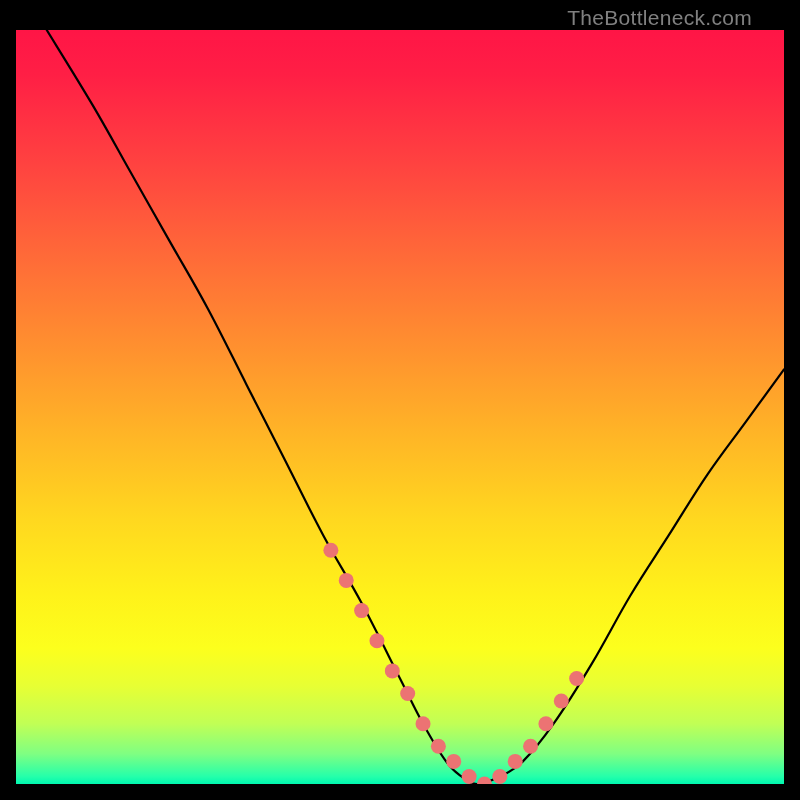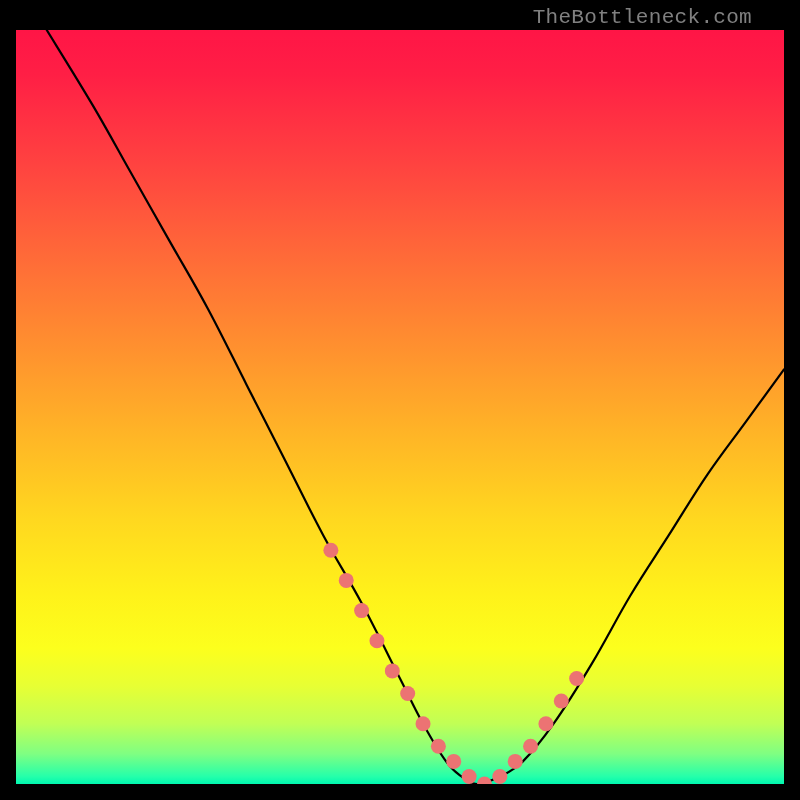--- a/index.html
+++ b/index.html
@@ -11,21 +11,20 @@
     overflow: hidden;
     font-family: Arial, Helvetica, sans-serif;
   }
   .frame {
     position: absolute;
     left: 0;
     top: 0;
     width: 770px;
     height: 800px;
     background: #000;
-    font-family: Liberation Mono, monospace;
   }
   .plot-area {
     position: absolute;
     left: 16px;
     top: 30px;
     width: 768px;
     height: 754px;
     overflow: hidden;
   }
   .gradient {

